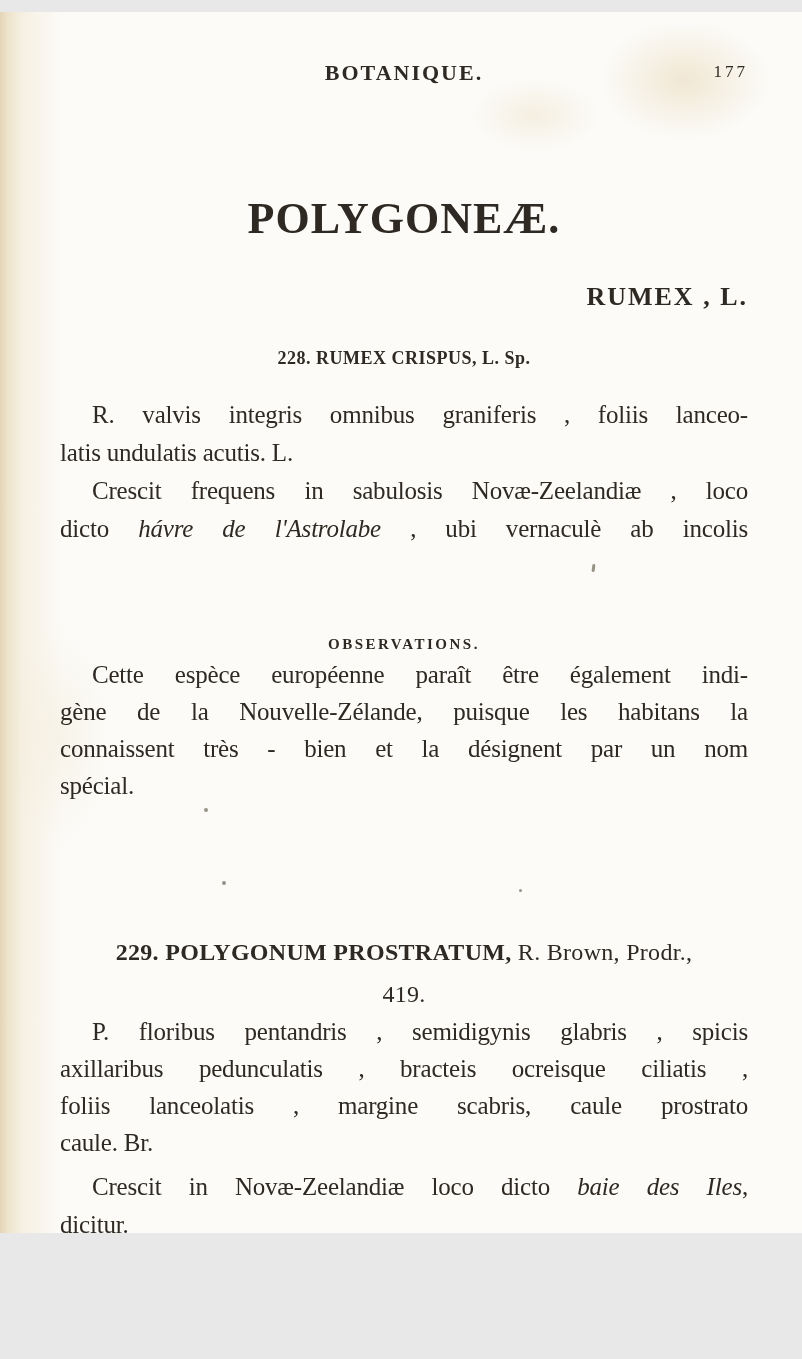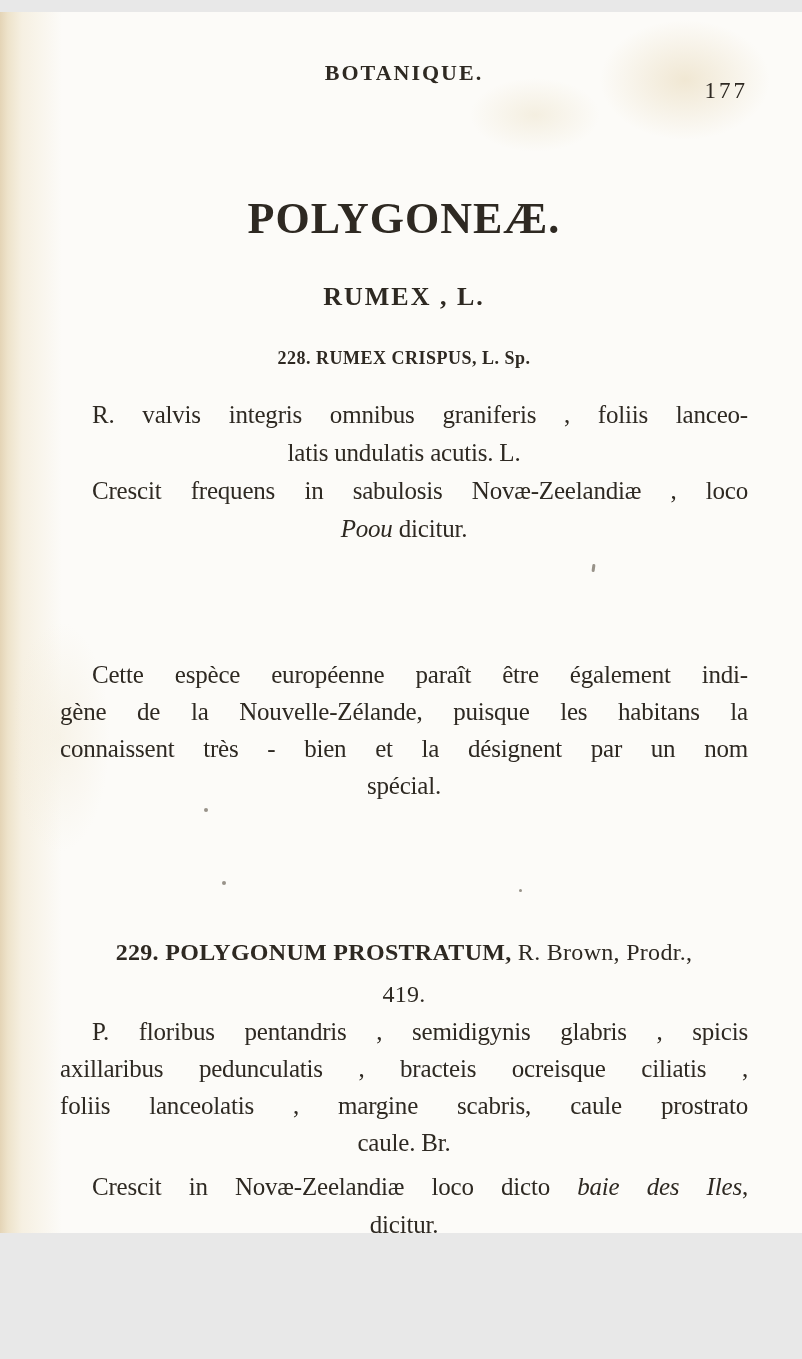--- a/index.html
+++ b/index.html
@@ -37,37 +37,37 @@
   .speck.k1{left:592px;top:552px;width:3px;height:8px;border-radius:2px;transform:rotate(8deg);}
   .speck.k2{left:222px;top:869px;width:4px;height:4px;}
   .speck.k3{left:519px;top:877px;width:3px;height:3px;}
   .speck.k4{left:204px;top:796px;width:4px;height:4px;}
 
   .col{position:absolute;left:60px;width:688px;}
 
   
   .running-head{top:48px;height:30px;}
   .running-title{display:block;text-align:center;font-size:22px;letter-spacing:2px;font-weight:bold;}
-  .page-number{position:absolute;right:0;top:18px;font-size:23px;letter-spacing:3px;}
+  .page-number{position:absolute;right:0;top:2px;font-size:17px;letter-spacing:3px;}
 
   
   .family-title{top:152px;text-align:center;font-size:44px;font-weight:bold;letter-spacing:1px;}
-  .genus-heading{text-align:center;font-weight:bold;}
+  .genus-heading{text-align:right;font-weight:bold;}
   .genus-rumex{top:248px;font-size:26px;letter-spacing:2px;}
   .genus-poly{top:834px;font-size:30px;letter-spacing:2px;}
   .species-heading{text-align:center;font-weight:bold;}
   .species-rumex{top:318px;font-size:18px;letter-spacing:.5px;}
   .species-poly{top:895px;font-size:24px;letter-spacing:.3px;font-weight:normal;}
   .species-poly .ln{height:42px;line-height:42px;overflow:hidden;}
   .species-poly .bold{font-weight:bold;}
   .obs-heading{top:604px;text-align:center;font-size:15px;font-weight:bold;letter-spacing:2.5px;}
 
   
   .para{font-size:25px;letter-spacing:-0.2px;}
-  .para .ln{overflow:hidden;text-align:center;}
+  .para .ln{overflow:hidden;text-align:left;}
   .lh37 .ln{height:37px;line-height:37px;}
   .lh38 .ln{height:38px;line-height:38px;}
   .para .ln.j{text-align:justify;}
   .para .ln.j::after{content:"";display:inline-block;width:100%;height:0;vertical-align:top;}
   .para .ln.ind{text-indent:32px;}
   .it{font-style:italic;}
 
   .p-rumex-diag{top:384px;}
   .p-rumex-hab{top:460px;}
   .p-obs{top:644px;}
@@ -105,23 +105,24 @@
 
   <h3 class="col species-heading species-rumex">228. RUMEX CRISPUS, L. Sp.</h3>
 
   <div class="col para lh38 p-rumex-diag">
     <div class="ln j ind"><span>R. valvis integris omnibus graniferis , foliis lanceo-</span></div>
     <div class="ln"><span>latis undulatis acutis. L.</span></div>
   </div>
 
   <div class="col para lh38 p-rumex-hab">
     <div class="ln j ind"><span>Crescit frequens in sabulosis Novæ-Zeelandiæ , loco</span></div>
-    <div class="ln"><span class="it">Poou</span><span> dicitur.</span></div>
+    <div class="ln j"><span>dicto </span><span class="it">hávre de l'Astrolabe</span><span> , ubi vernaculè ab incolis</span></div>
   </div>
 
+  <h4 class="col obs-heading">OBSERVATIONS.</h4>
 
   <div class="col para lh37 p-obs">
     <div class="ln j ind"><span>Cette espèce européenne paraît être également indi-</span></div>
     <div class="ln j"><span>gène de la Nouvelle-Zélande, puisque les habitans la</span></div>
     <div class="ln j"><span>connaissent très - bien et la désignent par un nom</span></div>
     <div class="ln"><span>spécial.</span></div>
   </div>
 
 
   <h3 class="col species-heading species-poly">

